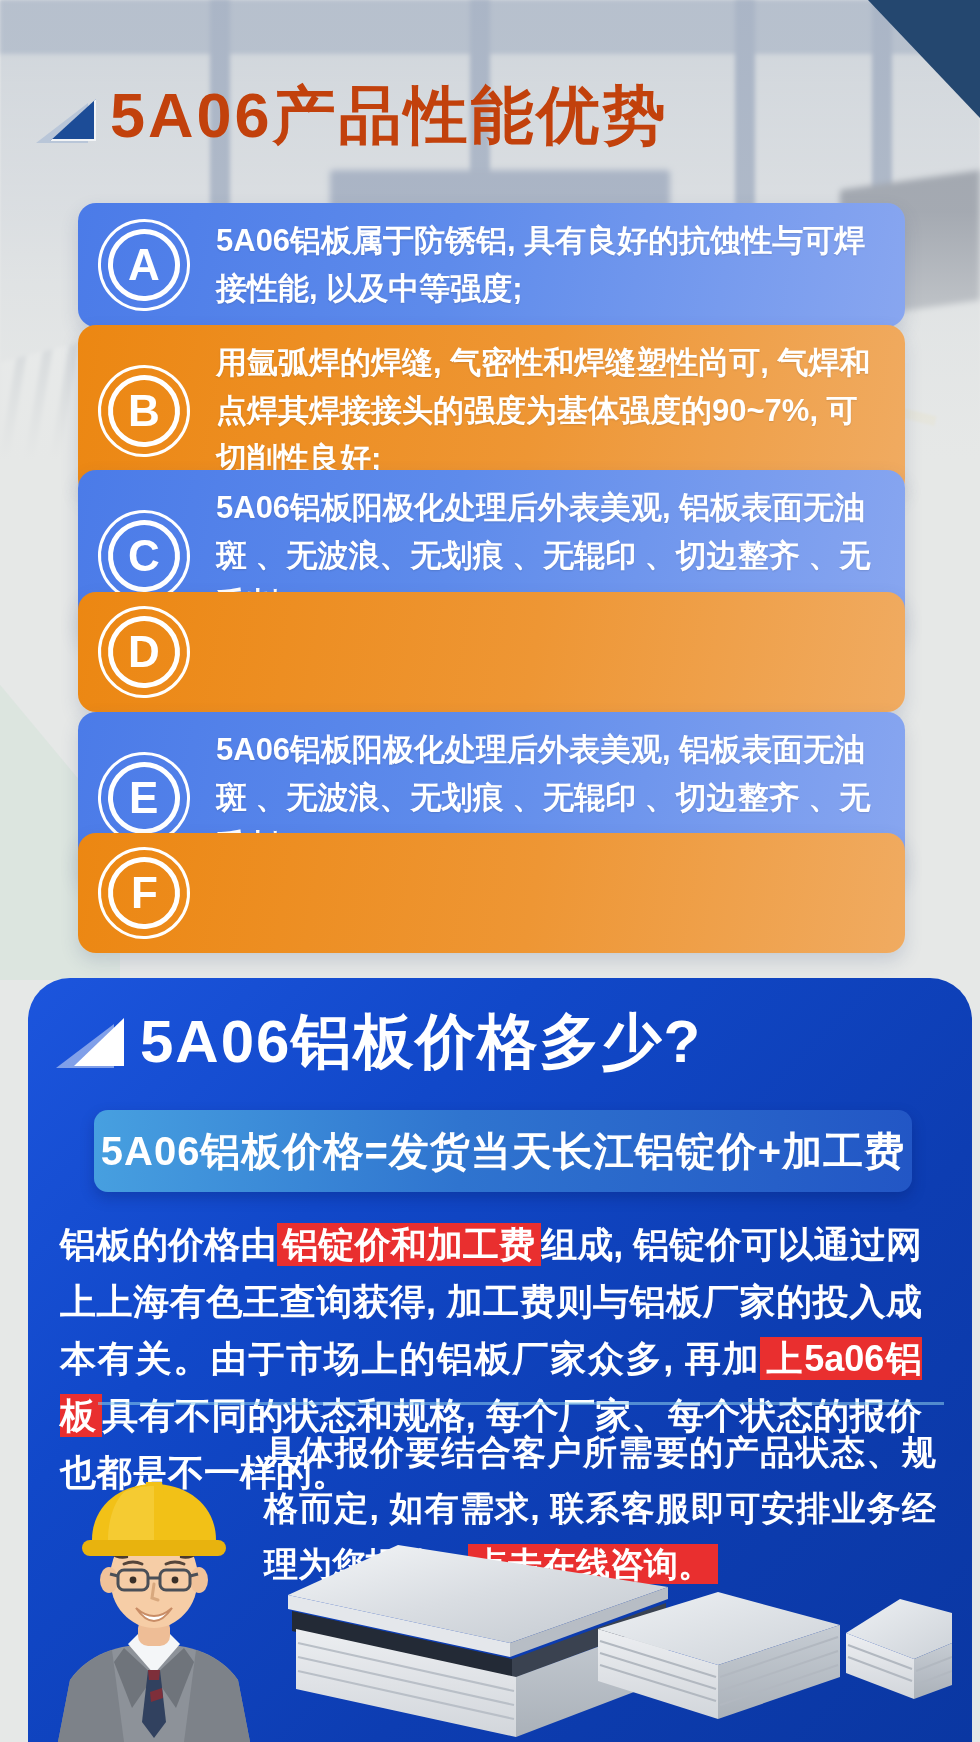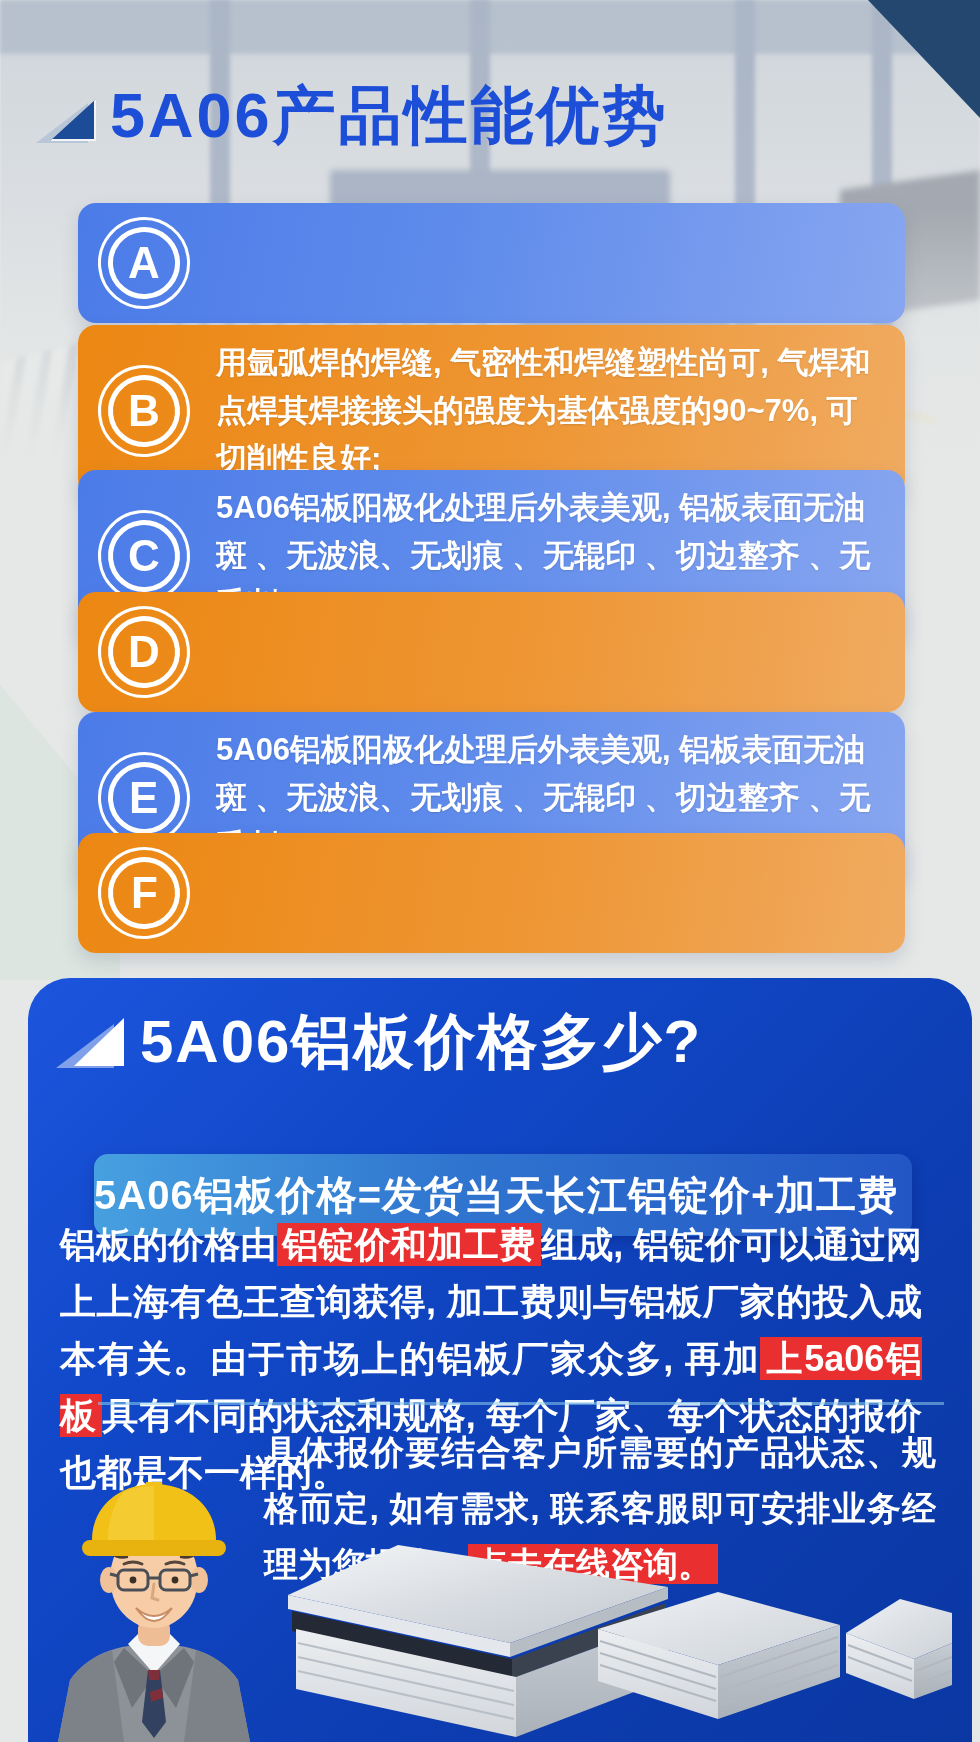--- a/index.html
+++ b/index.html
@@ -49,21 +49,21 @@
 
   
   .title1 { position:absolute; top:84px; left:44px; display:flex; align-items:flex-end; gap:14px; }
   .tri-marker { position:relative; width:52px; height:44px; margin-bottom:6px; }
   .tri-marker .t-outline { position:absolute; left:-8px; top:6px; width:52px; height:40px;
     clip-path:polygon(0 100%,100% 0,100% 100%); }
   .tri-marker .t-solid { position:absolute; left:6px; top:2px; width:46px; height:42px;
     clip-path:polygon(0 100%,100% 0,100% 100%); }
   .tri-navy .t-outline { background:#b9c6d8; }
   .tri-navy .t-solid { background:#1c4c97; box-shadow:0 0 0 2px #f2f4f6 inset; }
-  .title1 h1 { font-size:63px; font-weight:900; color:#1d4ed8; letter-spacing:3px; line-height:1; }
+  .title1 h1 { font-size:63px; font-weight:900; color:#c2410c; letter-spacing:3px; line-height:1; }
 
   
   .card { position:absolute; left:78px; width:827px; border-radius:18px;
     display:flex; align-items:center; gap:26px; padding:14px 26px 14px 20px;
     box-shadow:0 8px 18px rgba(60,80,120,.18); }
   .card--blue   { background:linear-gradient(100deg,#4b7be8 0%,#5e8beb 45%,#88a6f0 100%); }
   .card--orange { background:linear-gradient(100deg,#ec8712 0%,#ee9634 55%,#f0ab61 100%); }
   .badge { flex:0 0 auto; width:92px; height:92px; border:3px solid #ffffff; border-radius:50%;
     display:flex; align-items:center; justify-content:center; transform:rotate(-6deg); }
   .badge .inner { width:72px; height:72px; border:5px solid #ffffff; border-radius:50%;
@@ -87,22 +87,22 @@
   .title2 { position:absolute; top:34px; left:38px; display:flex; align-items:flex-end; gap:16px; }
   .title2 .tri-marker { width:58px; height:50px; }
   .title2 .t-outline { position:absolute; left:-10px; top:8px; width:58px; height:44px;
     background:rgba(255,255,255,.45); clip-path:polygon(0 100%,100% 0,100% 100%); }
   .title2 .t-solid { position:absolute; left:8px; top:2px; width:50px; height:48px;
     background:#ffffff; clip-path:polygon(0 100%,100% 0,100% 100%); }
   .title2 h2 { font-size:60px; font-weight:900; color:#ffffff; letter-spacing:2px; line-height:1; }
 
   .formula-box { position:absolute; top:132px; left:66px; width:818px; height:82px;
     border-radius:14px; background:linear-gradient(95deg,#47a0e0 0%,#2f74cf 45%,#2256c5 100%);
-    display:flex; align-items:center; 
-    box-shadow:0 6px 14px rgba(0,20,80,.25);margin-top:44px; }
+    display:flex; align-items:center; justify-content:center;
+    box-shadow:0 6px 14px rgba(0,20,80,.25); }
   .formula-box .txt { color:#ffffff; font-size:40px; font-weight:900; letter-spacing:1px; }
 
   .para { position:absolute; top:238px; left:32px; width:862px;
     color:#ffffff; font-size:36px; font-weight:700; line-height:57px; text-align:justify; }
   .hl { background:#e92f2f; padding:1px 6px; }
 
   .divider { position:absolute; top:424px; left:70px; width:846px; height:3px;
     background:rgba(140,205,235,.55); }
 
   .quote { position:absolute; top:446px; left:236px; width:672px;
@@ -144,20 +144,21 @@
     </div>
     <h1>5A06产品性能优势</h1>
   </div>
 
   <div class="card card--blue card-a">
     <div class="badge">
       <div class="inner">
           <span class="letter">A</span>
         </div>
     </div>
+    <div class="txt">5A06铝板属于防锈铝, 具有良好的抗蚀性与可焊接性能, 以及中等强度;</div>
   </div>
 
   <div class="card card--orange card-b">
     <div class="badge">
       <div class="inner">
           <span class="letter">B</span>
         </div>
     </div>
     <div class="txt">用氩弧焊的焊缝, 气密性和焊缝塑性尚可, 气焊和点焊其焊接接头的强度为基体强度的90~7%, 可切削性良好;</div>
   </div>

